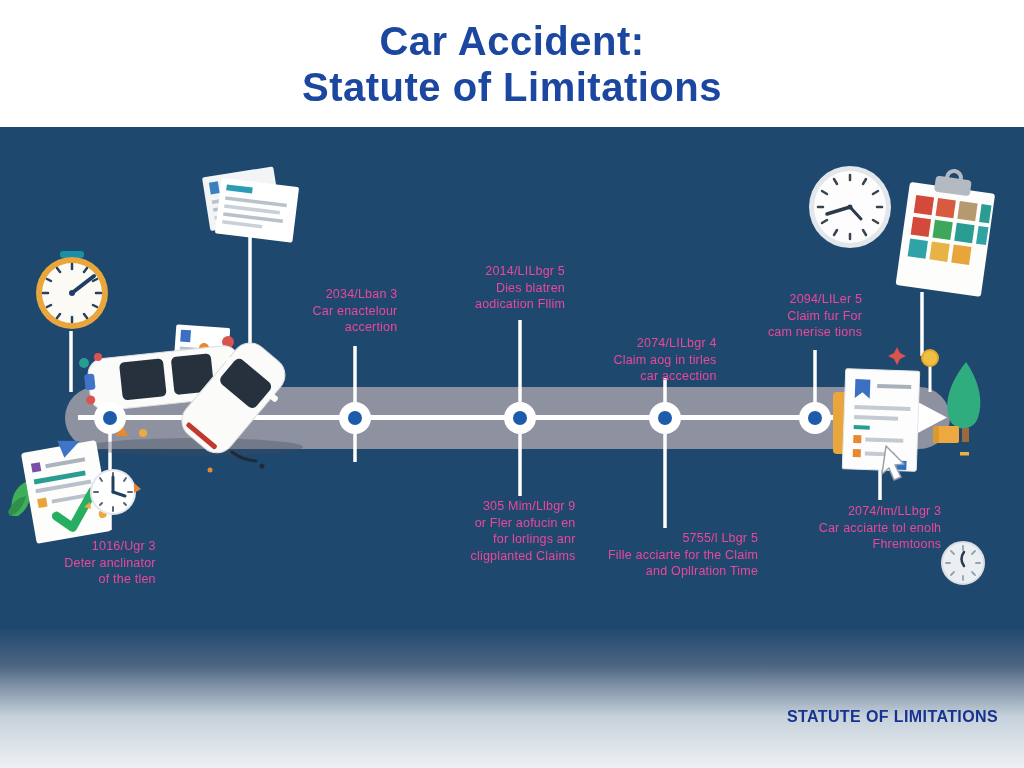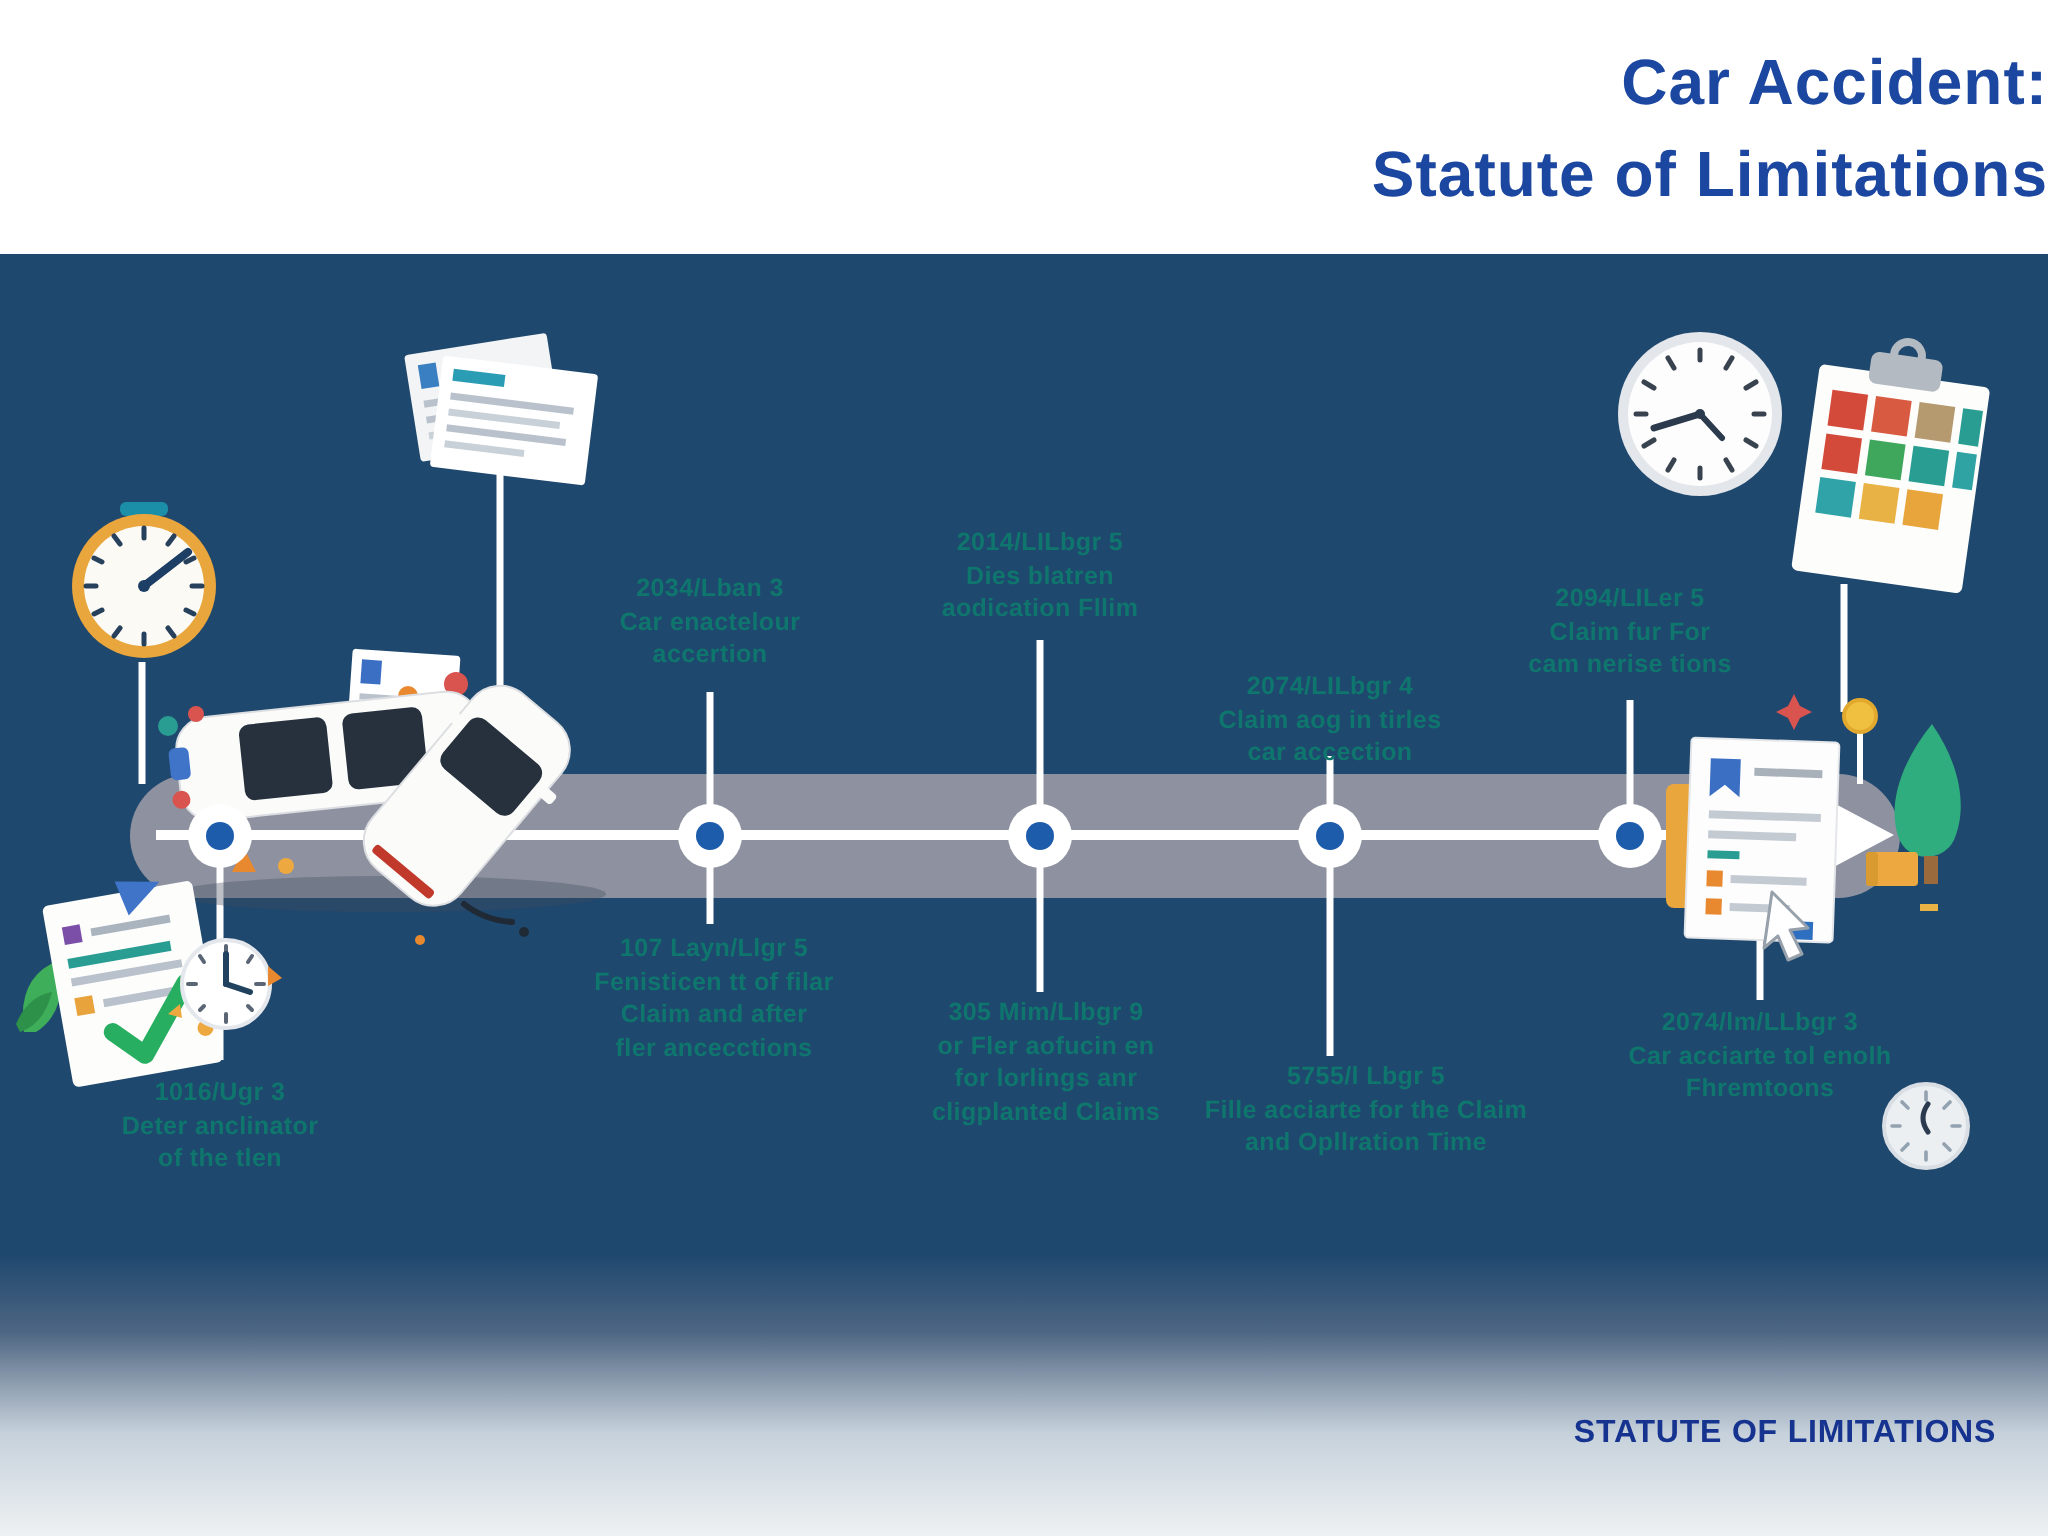--- a/index.html
+++ b/index.html
@@ -1,25 +1,25 @@
 <!DOCTYPE html>
 <html><head>
 <meta charset="utf-8">
 <style>
   html,body{margin:0;padding:0;}
   body{width:1024px;height:768px;overflow:hidden;font-family:"Liberation Sans",sans-serif;background:#ffffff;}
   .stage{position:relative;width:1024px;height:768px;}
   .header{position:absolute;left:0;top:0;width:1024px;height:127px;background:#ffffff;}
-  .title{position:absolute;left:0;top:18px;width:1024px;text-align:right;
-         color:#1c47a0;font-weight:bold;font-size:32px;line-height:46px;letter-spacing:0.5px;}
+  .title{position:absolute;left:0;top:18px;width:1024px;text-align:center;
+         color:#1c47a0;font-weight:bold;font-size:40px;line-height:46px;letter-spacing:0.5px;}
   .panel{position:absolute;left:0;top:127px;width:1024px;height:641px;
          background:linear-gradient(180deg,#1f486e 0%,#1f486e 78%,#4c6582 84%,#8c9cae 88%,#c6d1db 92%,#eef1f3 100%);}
   svg.scene{position:absolute;left:0;top:0;}
-  .label{position:absolute;transform:translateX(-50%);text-align:center;color:#0f766e;
-         font-size:12.5px;line-height:16.5px;font-weight:bold;white-space:pre-line;letter-spacing:0.2px;}
+  .label{position:absolute;transform:translateX(-50%);text-align:right;color:#ec4899;
+         font-size:12.5px;line-height:16.5px;font-weight:normal;white-space:pre-line;letter-spacing:0.2px;}
   .footer{position:absolute;left:775px;top:708px;width:235px;text-align:center;}
   .footer .f1{color:#16338f;font-weight:bold;font-size:16px;letter-spacing:0.4px;}
   .footer .f2{color:#2a4eae;font-weight:bold;font-size:13px;margin-top:4px;letter-spacing:0.3px;}
 </style>
 </head>
 <body>
 
 <div class="stage">
 
   <div class="header">
@@ -291,24 +291,20 @@
   <div class="label" style="left:665px;top:335px">2074/LILbgr 4
 Claim aog in tirles
 car accection</div>
   <div class="label" style="left:815px;top:291px">2094/LILer 5
 Claim fur For
 cam nerise tions</div>
 
   <div class="label" style="left:110px;top:538px">1016/Ugr 3
 Deter anclinator
 of the tlen</div>
-  <div class="label" style="left:357px;top:466px">107 Layn/Llgr 5
-Fenisticen tt of filar
-Claim and after
-fler ancecctions</div>
   <div class="label" style="left:523px;top:498px">305 Mim/Llbgr 9
 or Fler aofucin en
 for lorlings anr
 cligplanted Claims</div>
   <div class="label" style="left:683px;top:530px">5755/l Lbgr 5
 Fille acciarte for the Claim
 and Opllration Time</div>
   <div class="label" style="left:880px;top:503px">2074/lm/LLbgr 3
 Car acciarte tol enolh
 Fhremtoons</div>

